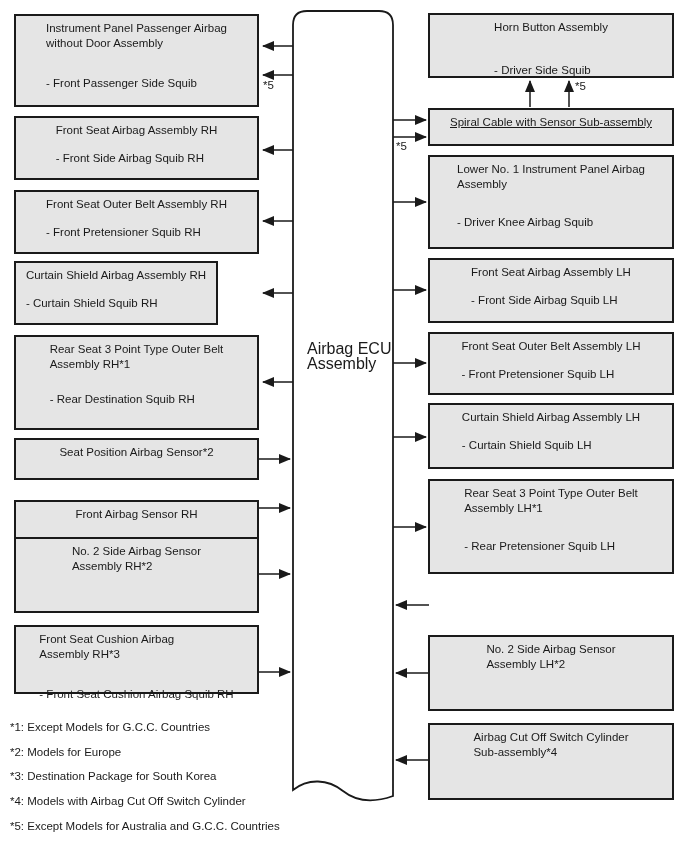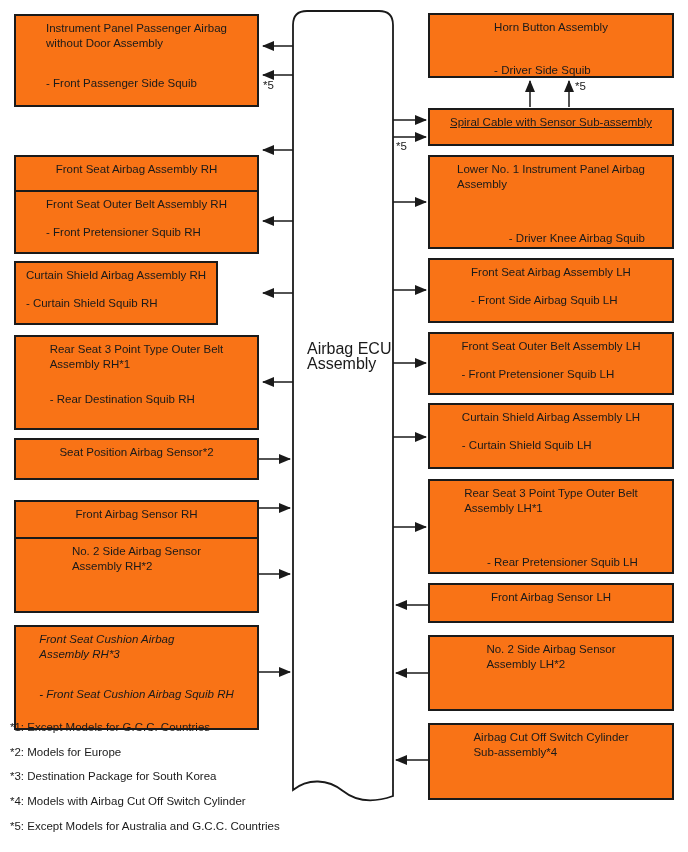--- a/index.html
+++ b/index.html
@@ -1,39 +1,39 @@
 <!DOCTYPE html>
 <html><head>
 <meta charset="utf-8">
 <style>
   html,body{margin:0;padding:0;background:#ffffff;}
   .canvas{position:relative;width:688px;height:852px;background:#ffffff;
           font-family:"Liberation Sans",sans-serif;color:#1a1a1a;overflow:hidden;}
   svg.layer{position:absolute;left:0;top:0;width:688px;height:852px;}
-  .box{position:absolute;border:2px solid #1a1a1a;background:#f97316;box-sizing:border-box;
+  .box{position:absolute;border:2px solid #1a1a1a;background:#e5e5e5;box-sizing:border-box;
        font-size:11.5px;line-height:14.5px;}
   .tb{width:fit-content;margin:5px auto 0 auto;text-align:left;max-width:228px;}
   .line:empty{display:none;}
   .squib:empty{display:none;}
   .gap12{margin-top:28px;}
   .gap13{margin-top:13px;}
   .gap21{margin-top:21px;}
-  .gap24{margin-top:40px;text-align:right;}
+  .gap24{margin-top:24px;}
   .gap26{margin-top:26px;}
 
   
   .lb0{left:14px;top:14px;width:245px;height:93px;}
-  .lb1{left:14px;top:116px;width:245px;height:64px;margin-top:39px;}
+  .lb1{left:14px;top:116px;width:245px;height:64px;}
   .lb2{left:14px;top:190px;width:245px;height:64px;}
   .lb3{left:14px;top:261px;width:204px;height:64px;}
   .lb4{left:14px;top:335px;width:245px;height:95px;}
   .lb5{left:14px;top:438px;width:245px;height:42px;}
   .lb6{left:14px;top:500px;width:245px;height:40px;}
   .lb7{left:14px;top:537px;width:245px;height:76px;}
-  .lb8{left:14px;top:625px;width:245px;height:105px;font-style:italic;}
+  .lb8{left:14px;top:625px;width:245px;height:69px;}
 
   
   .rb0{left:428px;top:13px;width:246px;height:65px;}
   .rb1{left:428px;top:108px;width:246px;height:38px;text-decoration:underline;}
   .rb2{left:428px;top:155px;width:246px;height:94px;}
   .rb3{left:428px;top:258px;width:246px;height:65px;}
   .rb4{left:428px;top:332px;width:246px;height:63px;}
   .rb5{left:428px;top:403px;width:246px;height:66px;}
   .rb6{left:428px;top:479px;width:246px;height:95px;}
   .rb7{left:428px;top:583px;width:246px;height:40px;}
@@ -194,25 +194,20 @@
       <div class="squib gap13">- Curtain Shield Squib LH</div>
     </div>
   </div>
   <div class="box rb6">
     <div class="tb">
       <div class="line">Rear Seat 3 Point Type Outer Belt</div>
       <div class="line">Assembly LH*1</div>
       <div class="squib gap24">- Rear Pretensioner Squib LH</div>
     </div>
   </div>
-  <div class="box rb7">
-    <div class="tb">
-      <div class="line">Front Airbag Sensor LH</div>
-    </div>
-  </div>
   <div class="box rb8">
     <div class="tb">
       <div class="line">No. 2 Side Airbag Sensor</div>
       <div class="line">Assembly LH*2</div>
     </div>
   </div>
   <div class="box rb9">
     <div class="tb">
       <div class="line">Airbag Cut Off Switch Cylinder</div>
       <div class="line">Sub-assembly*4</div>

